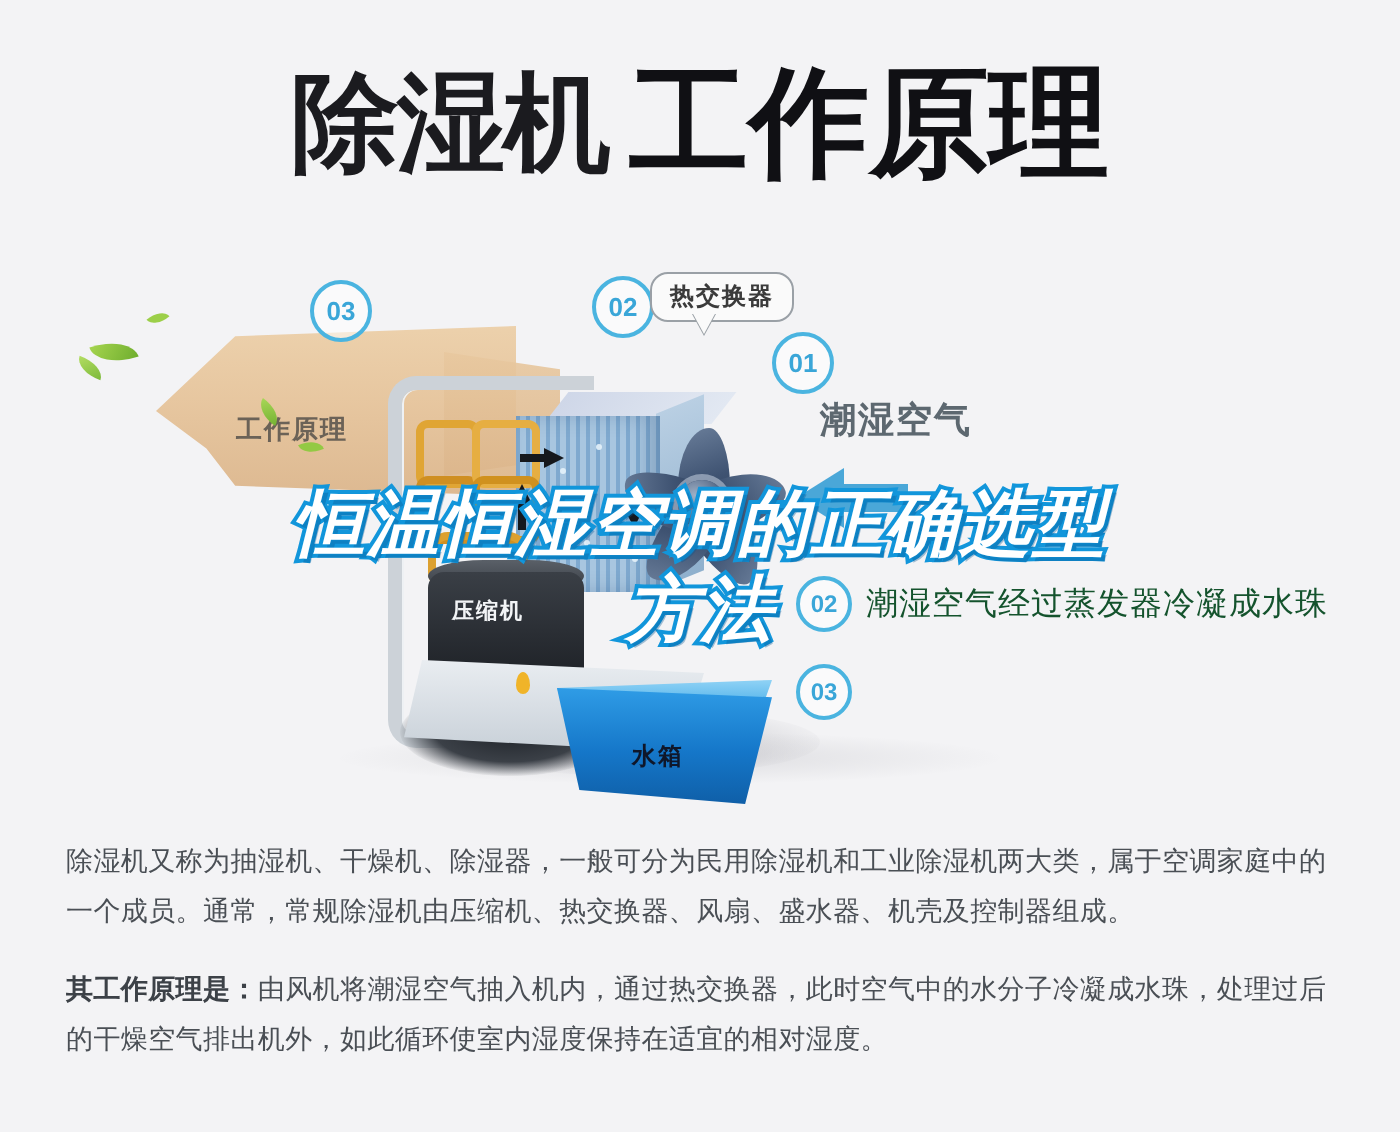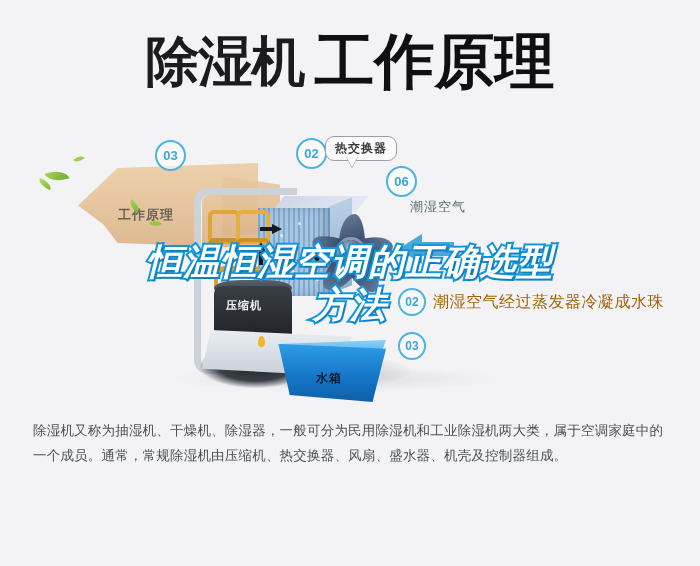--- a/index.html
+++ b/index.html
@@ -88,21 +88,21 @@
   .humid-arrowhead{
     position:absolute;left:398px;top:116px;width:0;height:0;
     border-top:15px solid transparent;border-bottom:15px solid transparent;
     border-right:24px solid #4aa7d8;
   }
   .humid-arrowbar{
     position:absolute;left:420px;top:124px;width:34px;height:14px;background:#4aa7d8;
   }
   .humid-label{
     position:absolute;left:410px;top:80px;
-    font-size:13px;color:#5d6870;font-weight:400;letter-spacing:1px;
+    font-size:18px;color:#5d6870;font-weight:700;letter-spacing:1px;
   }
 
   
   .step-circ{
     position:absolute;width:27px;height:27px;border-radius:50%;
     border:2px solid #4ab4e0;color:#3aa6d8;
     font-size:13px;font-weight:700;
     display:flex;align-items:center;justify-content:center;
     background:rgba(255,255,255,.55);
   }
@@ -256,21 +256,21 @@
   
   .legend{position:absolute;left:398px;top:288px;width:290px;}
   .legend-row{display:flex;align-items:center;margin-bottom:16px;}
   .legend-num{
     flex:0 0 auto;width:24px;height:24px;border-radius:50%;
     border:2px solid #4ab4e0;color:#3aa6d8;
     font-size:12px;font-weight:700;
     display:flex;align-items:center;justify-content:center;
     margin-right:7px;background:rgba(255,255,255,.6);
   }
-  .legend-text{font-size:16px;color:#a16207;letter-spacing:.5px;}
+  .legend-text{font-size:16px;color:#14532d;letter-spacing:.5px;}
 
   
   .body-copy{
     position:absolute;left:33px;top:418px;width:636px;
     font-size:13.5px;line-height:25px;color:#4a4f55;
     letter-spacing:.2px;
   }
   .body-copy p{margin:0 0 14px 0;}
   .body-copy .lead{font-weight:700;color:#3c4147;}
 </style>
@@ -298,21 +298,21 @@
     <div class="leaf l4"></div>
     <div class="leaf l5"></div>
 
     <div class="humid-swoosh"></div>
     <div class="humid-arrowbar"></div>
     <div class="humid-arrowhead"></div>
     <div class="humid-label">潮湿空气</div>
 
     <div class="step-circ s03">03</div>
     <div class="step-circ s02">02</div>
-    <div class="step-circ s01">06</div>
+    <div class="step-circ s01">01</div>
 
     <div class="callout">热交换器</div>
     <div class="callout-tail"></div>
 
     <div class="machine">
 
       <div class="frame-pipe"></div>
 
       <div class="hx-top"></div>
       <div class="hx-side"></div>
@@ -377,15 +377,16 @@
       <div class="legend-num">02</div>
       <div class="legend-text">潮湿空气经过蒸发器冷凝成水珠</div>
     </div>
     <div class="legend-row">
       <div class="legend-num">03</div>
     </div>
   </div>
 
   <div class="body-copy">
     <p>除湿机又称为抽湿机、干燥机、除湿器，一般可分为民用除湿机和工业除湿机两大类，属于空调家庭中的一个成员。通常，常规除湿机由压缩机、热交换器、风扇、盛水器、机壳及控制器组成。</p>
+    <p><span class="lead">其工作原理是：</span><span>由风机将潮湿空气抽入机内，通过热交换器，此时空气中的水分子冷凝成水珠，处理过后的干燥空气排出机外，如此循环使室内湿度保持在适宜的相对湿度。</span></p>
   </div>
 
 </div>
 
 </body></html>

